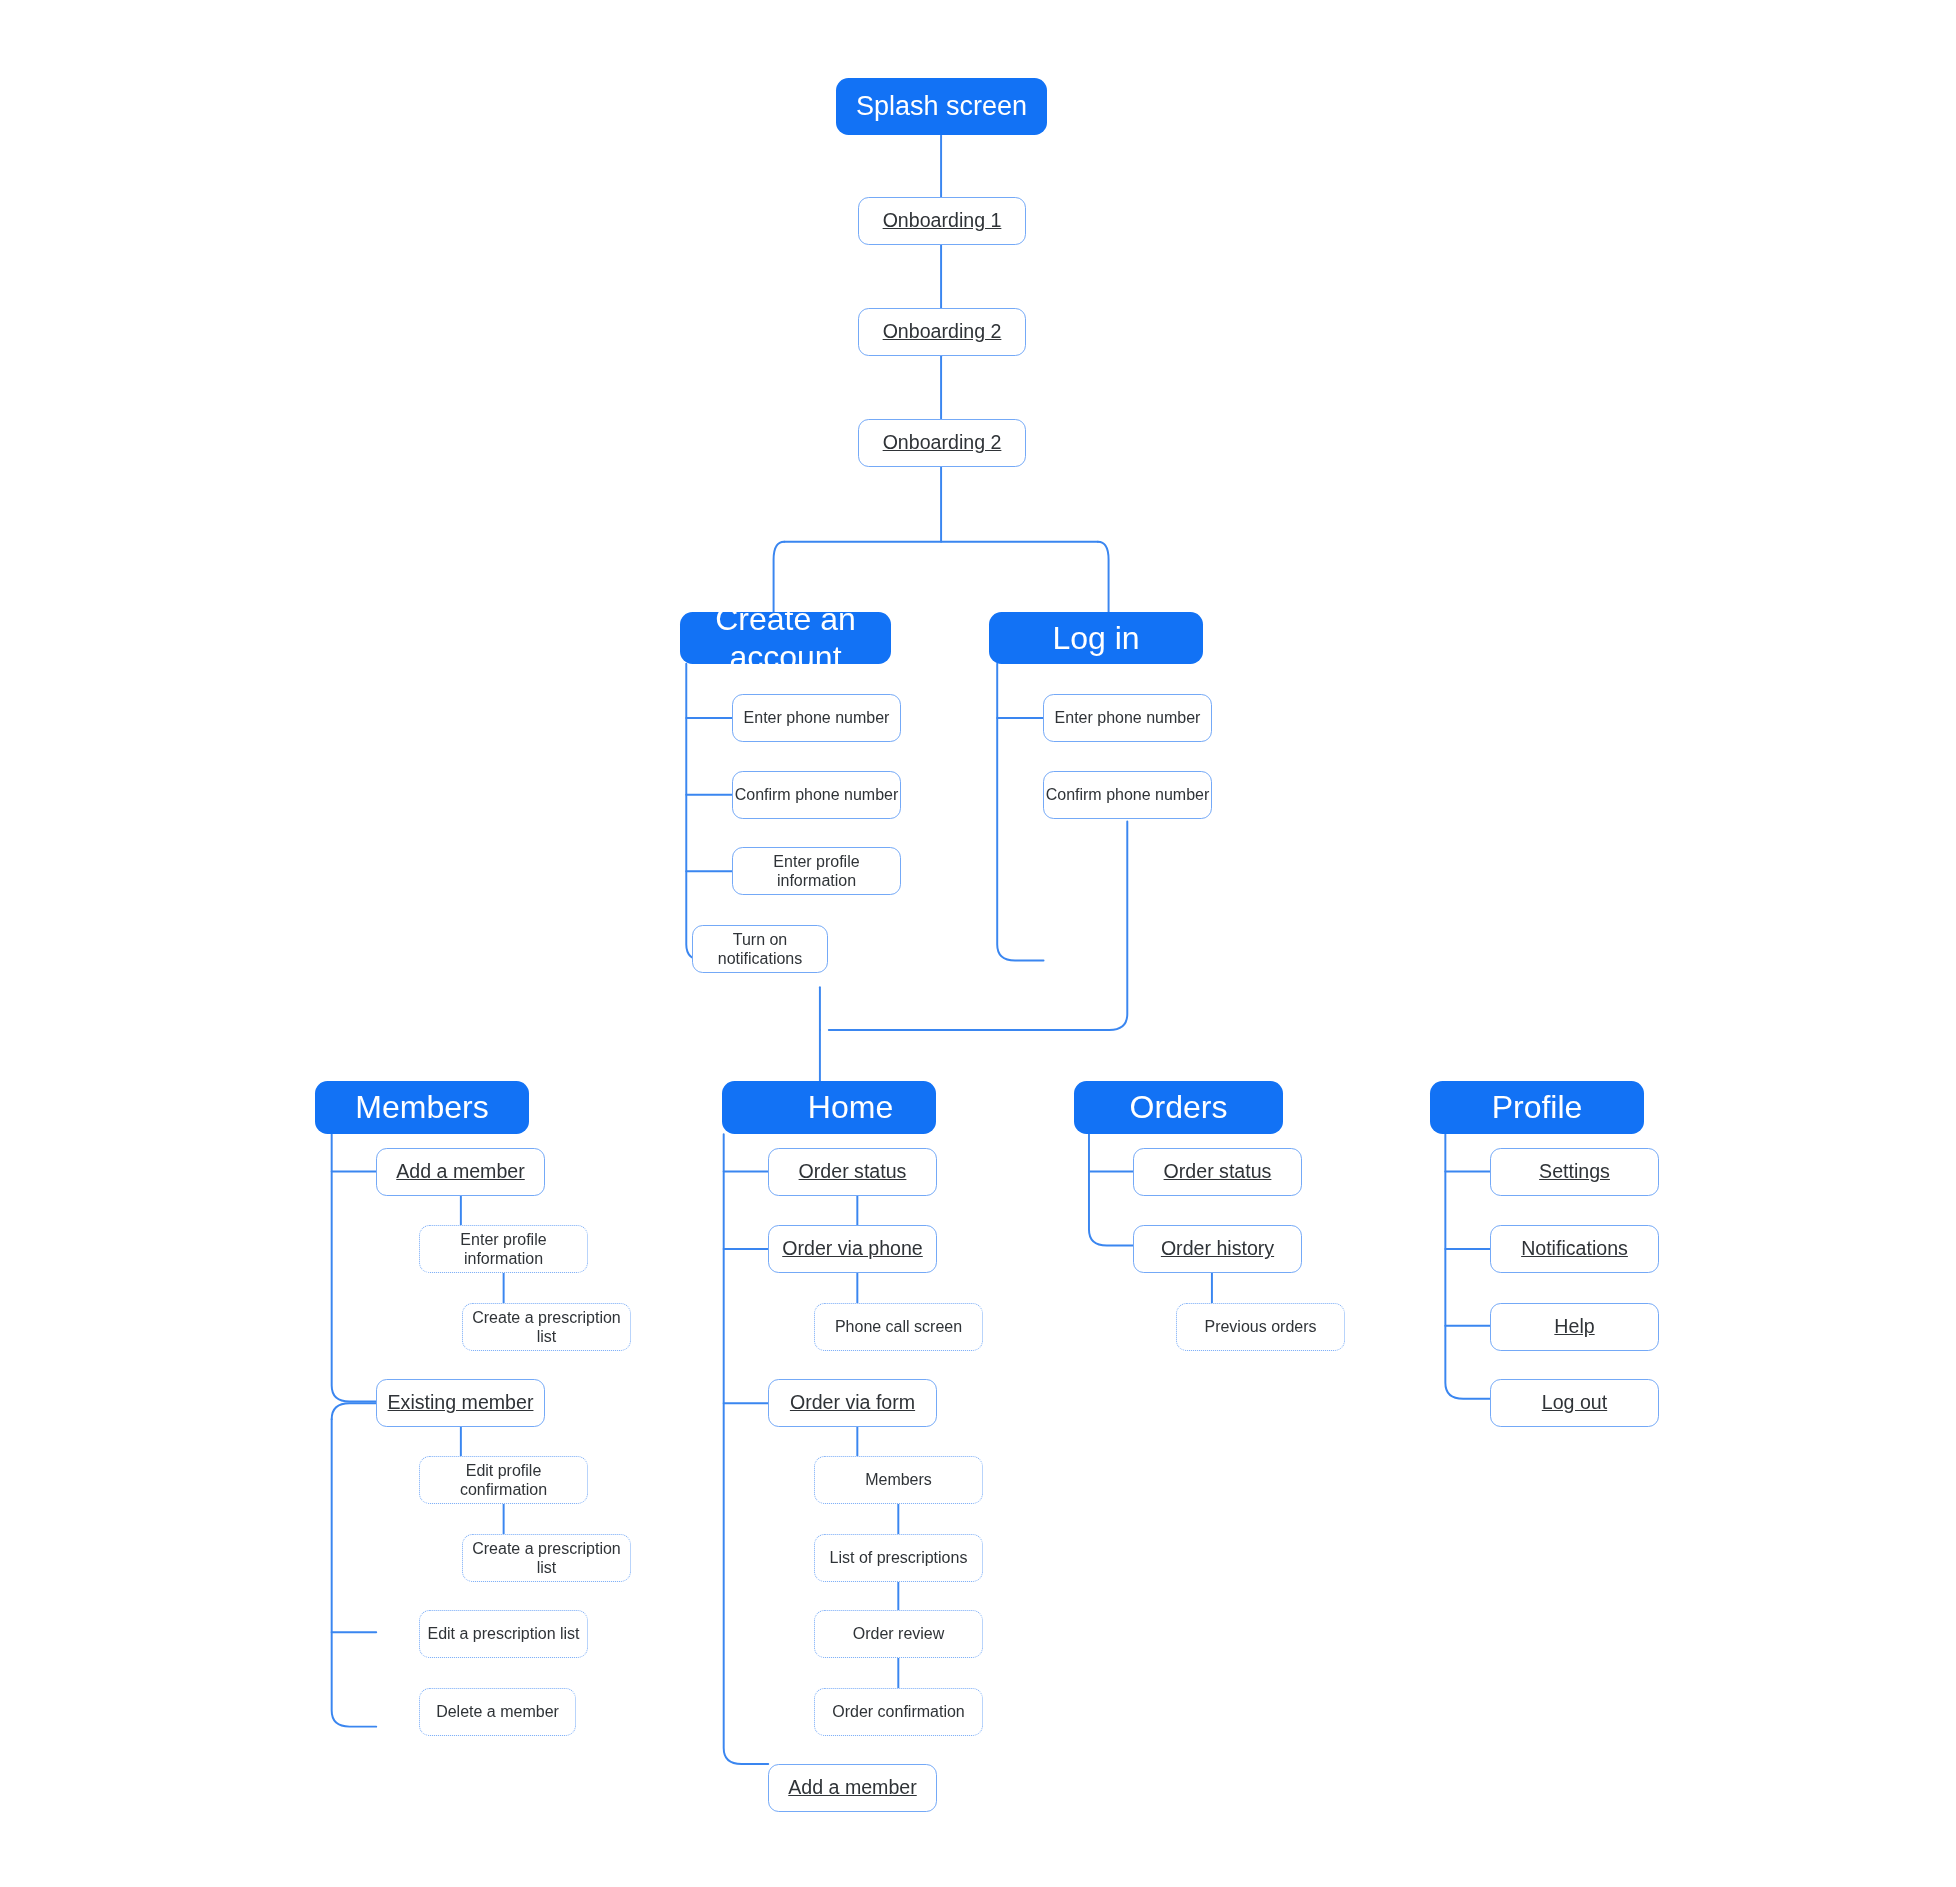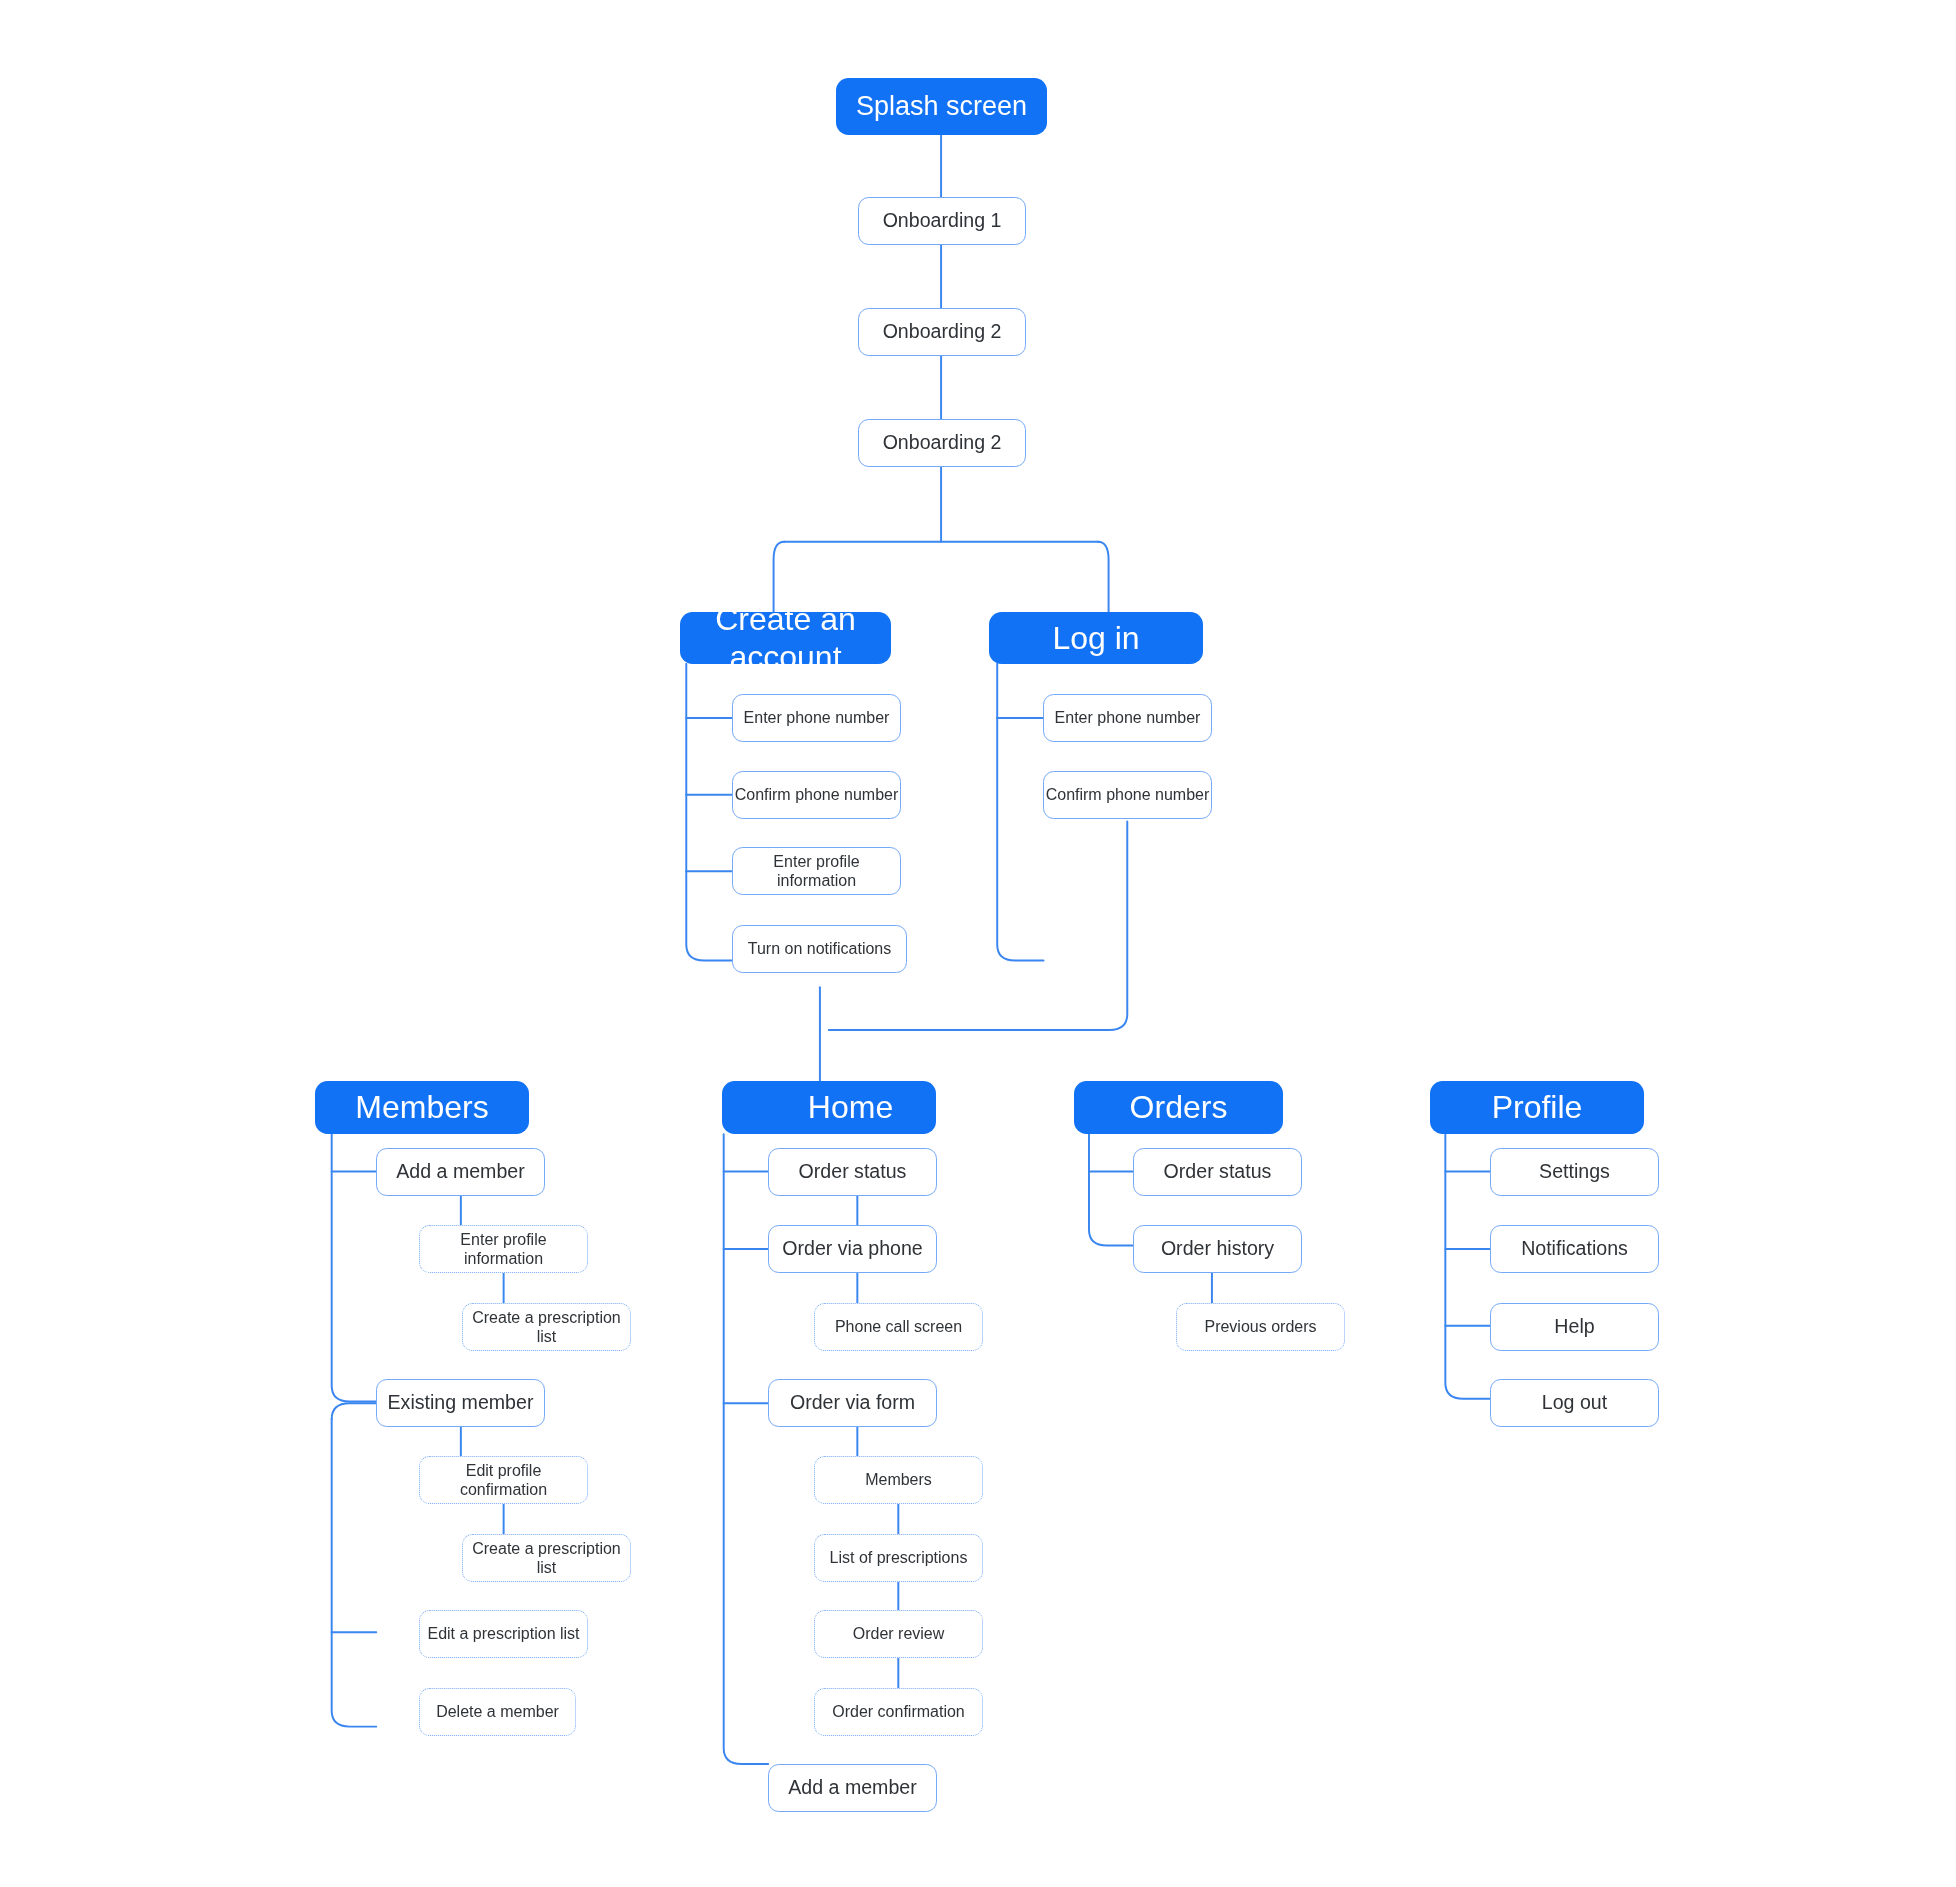--- a/index.html
+++ b/index.html
@@ -49,21 +49,21 @@
   
   .node.outline {
     border: 1.8px solid #74a9f7;
     color: #2f3337;
   }
   
   .node.dotted {
     border: 1.8px dotted #74a9f7;
     color: #2f3337;
   }
-  .node.lg { font-size: 19.6px; }
+  .node.lg { font-size: 19.6px; text-decoration: underline; }
   .node.sm { font-size: 16px; }
 </style>
 </head>
 <body>
 
 <div id="canvas">
 
   <svg id="wires" viewBox="0 0 2196 2118" xmlns="http://www.w3.org/2000/svg">
     <g fill="none" stroke="#3a86f0" stroke-width="2.2" stroke-linecap="round">
 
@@ -164,21 +164,21 @@
   </div>
 
   <div class="node outline sm" style="left:732px; top:771px; width:169px; height:48px;">
     <span>Confirm phone number</span>
   </div>
 
   <div class="node outline sm" style="left:732px; top:847px; width:169px; height:48px;">
     <span>Enter profile information</span>
   </div>
 
-  <div class="node outline sm" style="left:732px; top:925px; width:175px; height:48px;">
+  <div class="node outline sm" style="left:692px; top:925px; width:136px; height:48px;">
     <span>Turn on notifications</span>
   </div>
 
   <div class="node primary mid" style="left:989px; top:612px; width:214px; height:52px;">
     <span>Log in</span>
   </div>
 
   <div class="node outline sm" style="left:1043px; top:694px; width:169px; height:48px;">
     <span>Enter phone number</span>
   </div>

